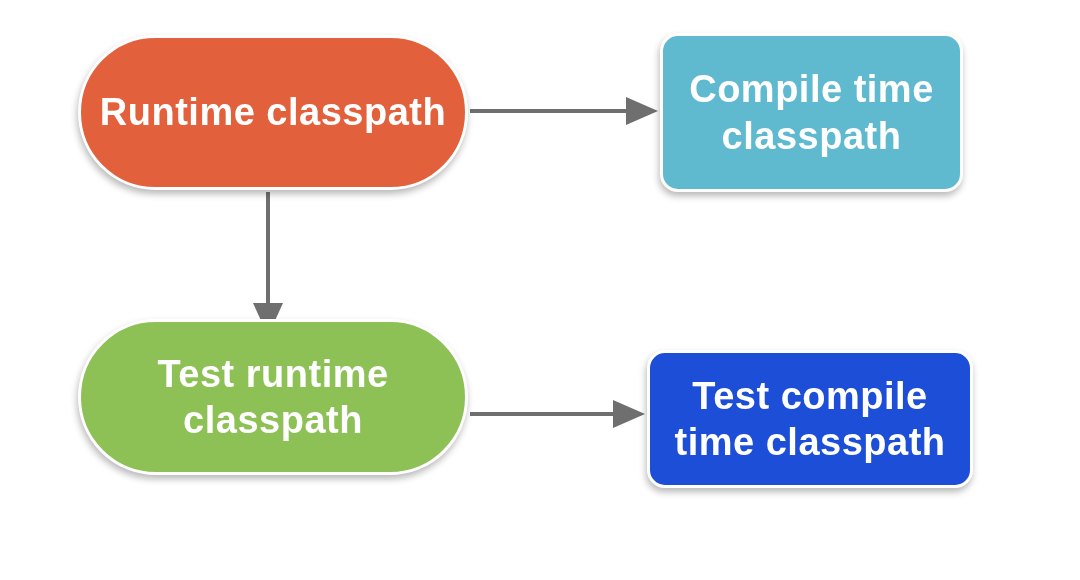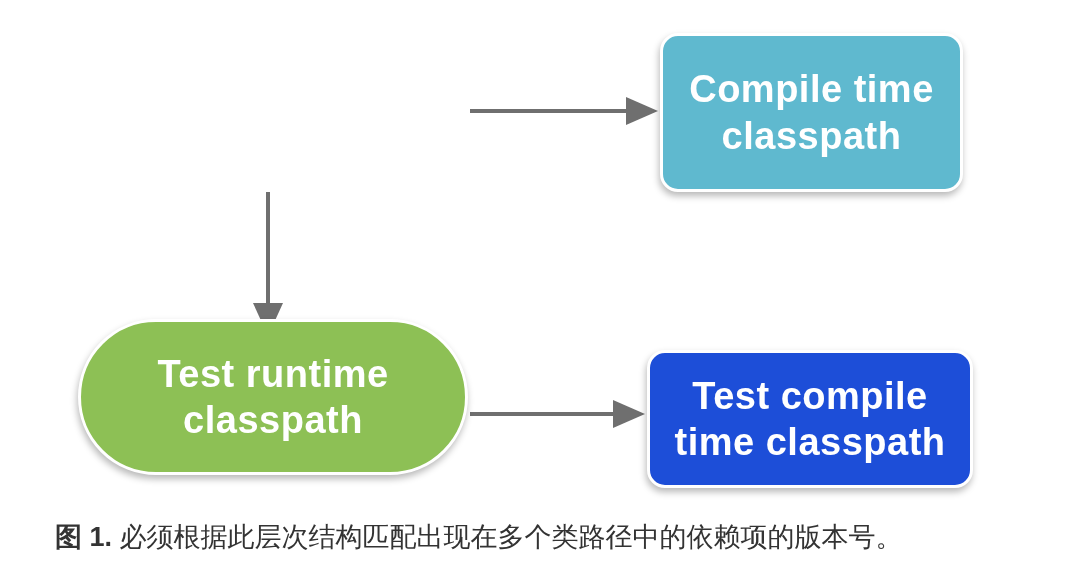--- a/index.html
+++ b/index.html
@@ -82,34 +82,34 @@
     <g class="arrow">
       <line x1="268" y1="192" x2="268" y2="305"></line>
       <polygon points="253,303 283,303 268,336"></polygon>
     </g>
     <g class="arrow">
       <line x1="470" y1="414" x2="613" y2="414"></line>
       <polygon points="613,400 613,428 645,414"></polygon>
     </g>
   </svg>
 
+  <div id="node-runtime" class="node pill" style="background-color: rgb(226, 97, 60);">
+    <span class="node-label">Runtime classpath</span>
+  </div>
 
   <div id="node-compile" class="node rrect" style="background-color: rgb(95, 185, 207);">
     <span class="node-label">Compile time
 classpath</span>
   </div>
 
   <div id="node-test-runtime" class="node pill" style="background-color: rgb(141, 192, 85);">
     <span class="node-label">Test runtime
 classpath</span>
   </div>
 
   <div id="node-test-compile" class="node rrect" style="background-color: #1d4ed8;">
     <span class="node-label">Test compile
 time classpath</span>
   </div>
 
-  <div class="caption" style="color: rgb(51, 51, 51);">
-    <span class="prefix">图 1.</span><span> 必须根据此层次结构匹配出现在多个类路径中的依赖项的版本号。</span>
-  </div>
 
 
 </div>
 
 </body></html>

